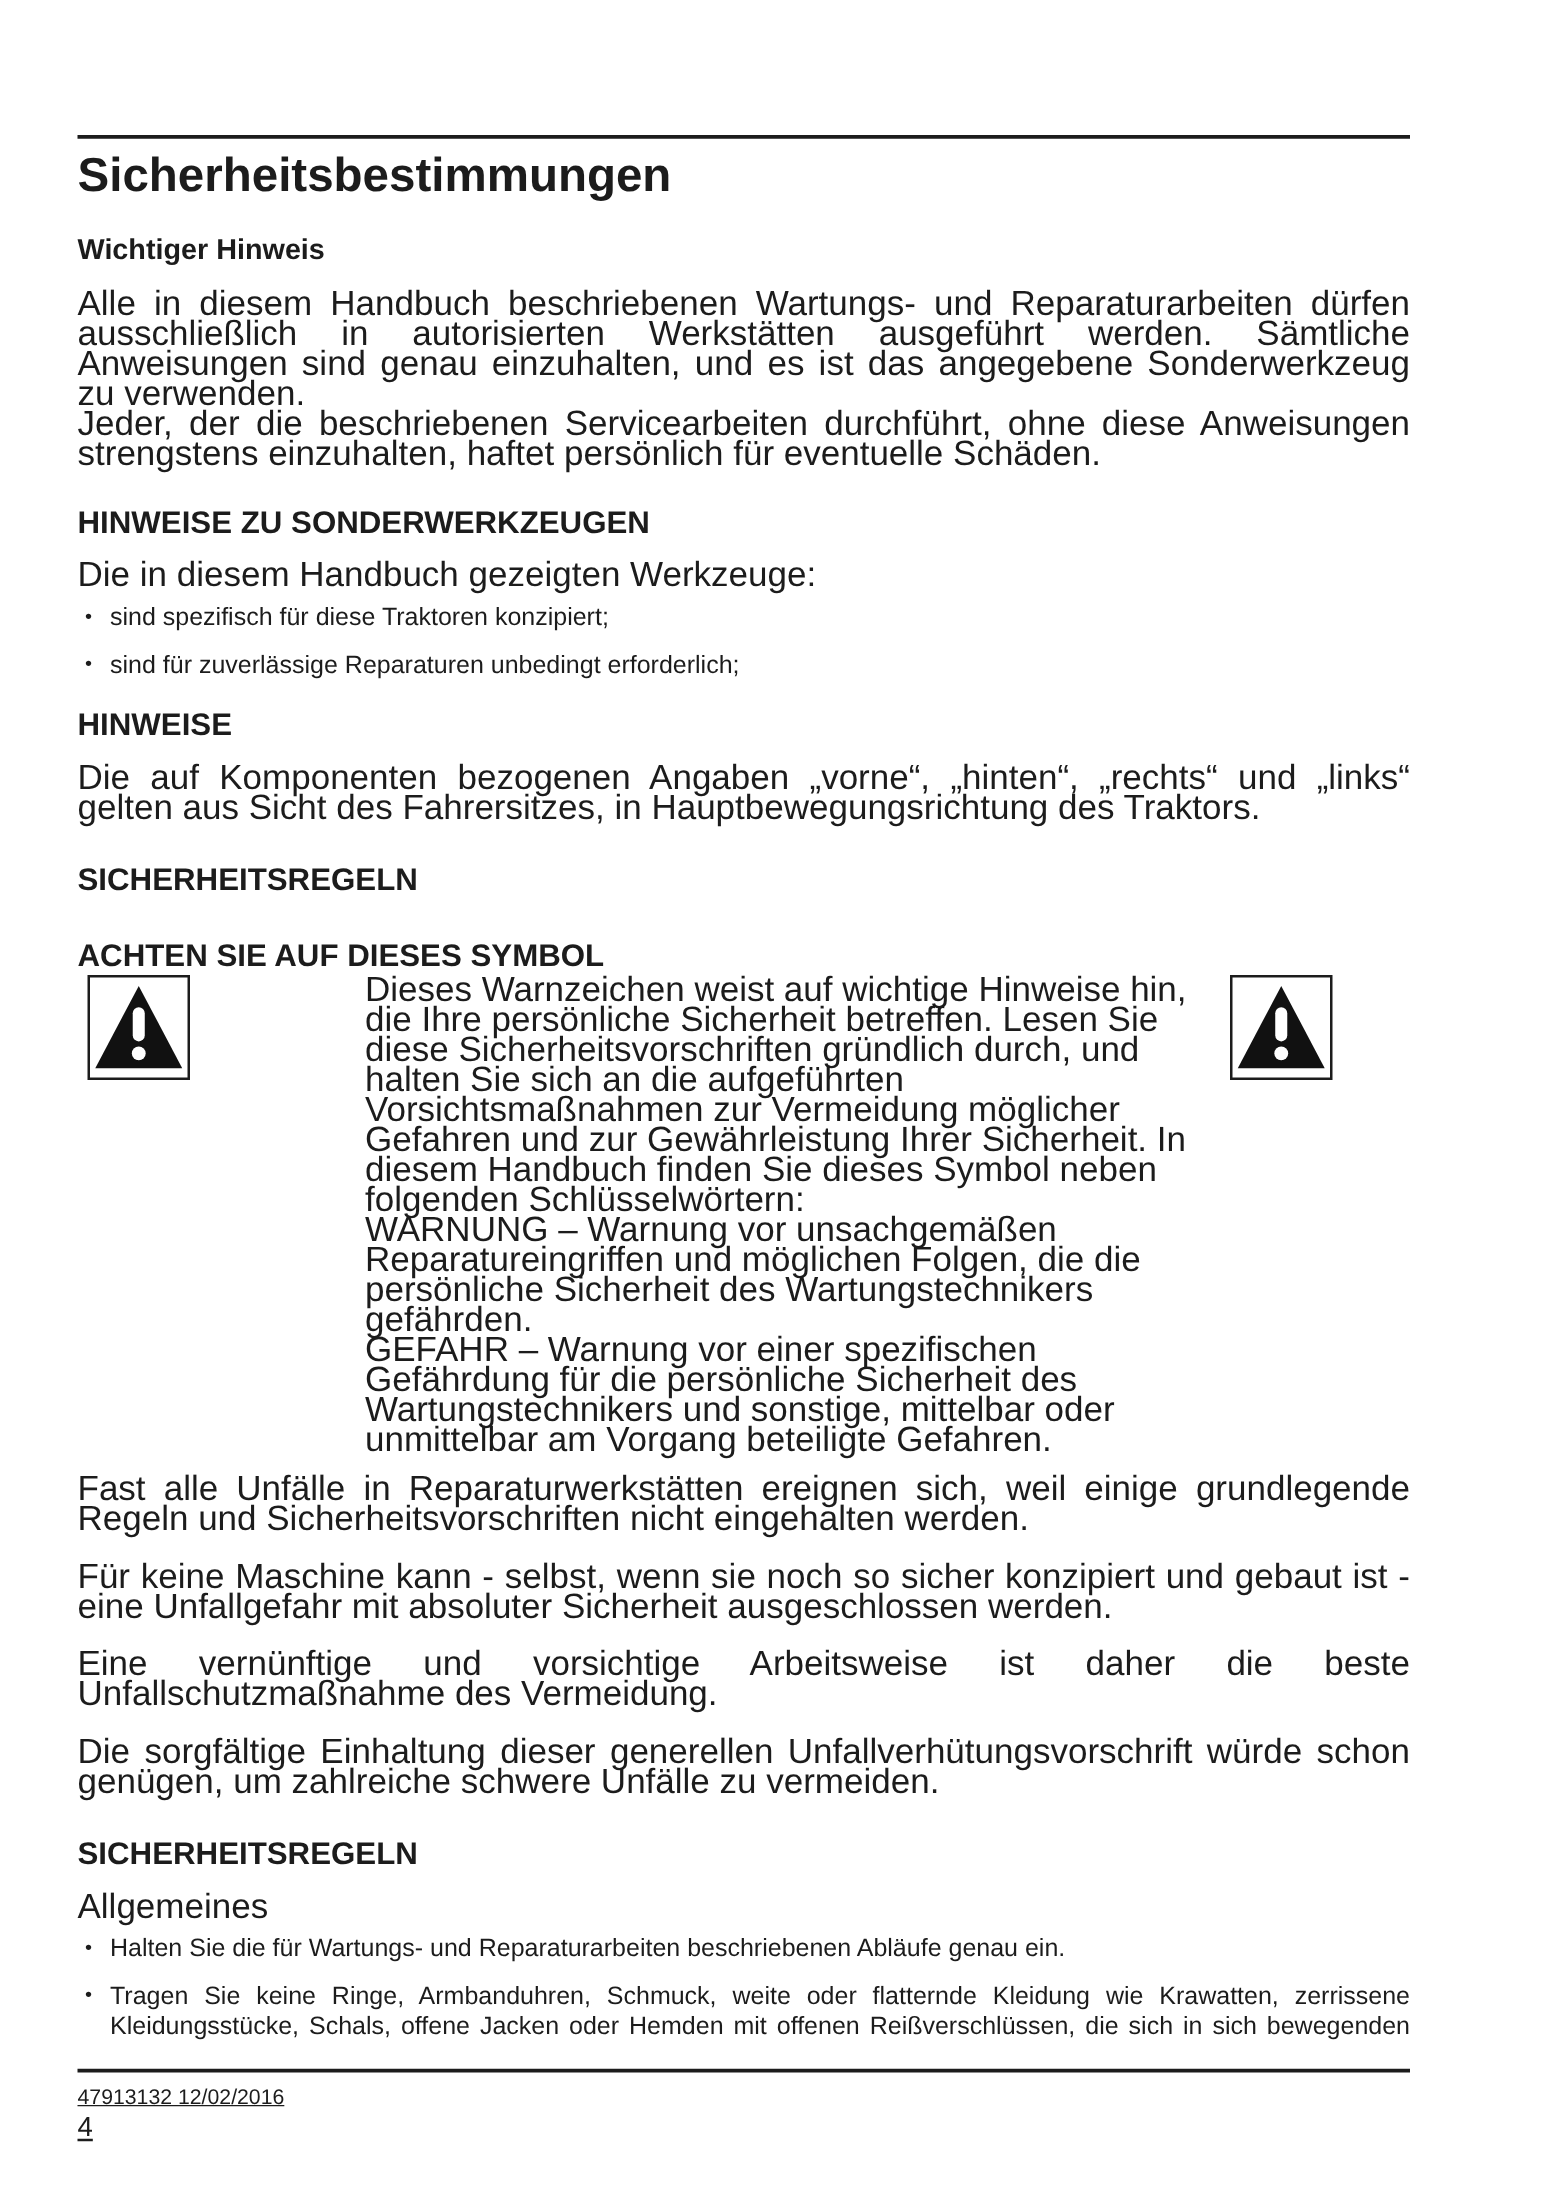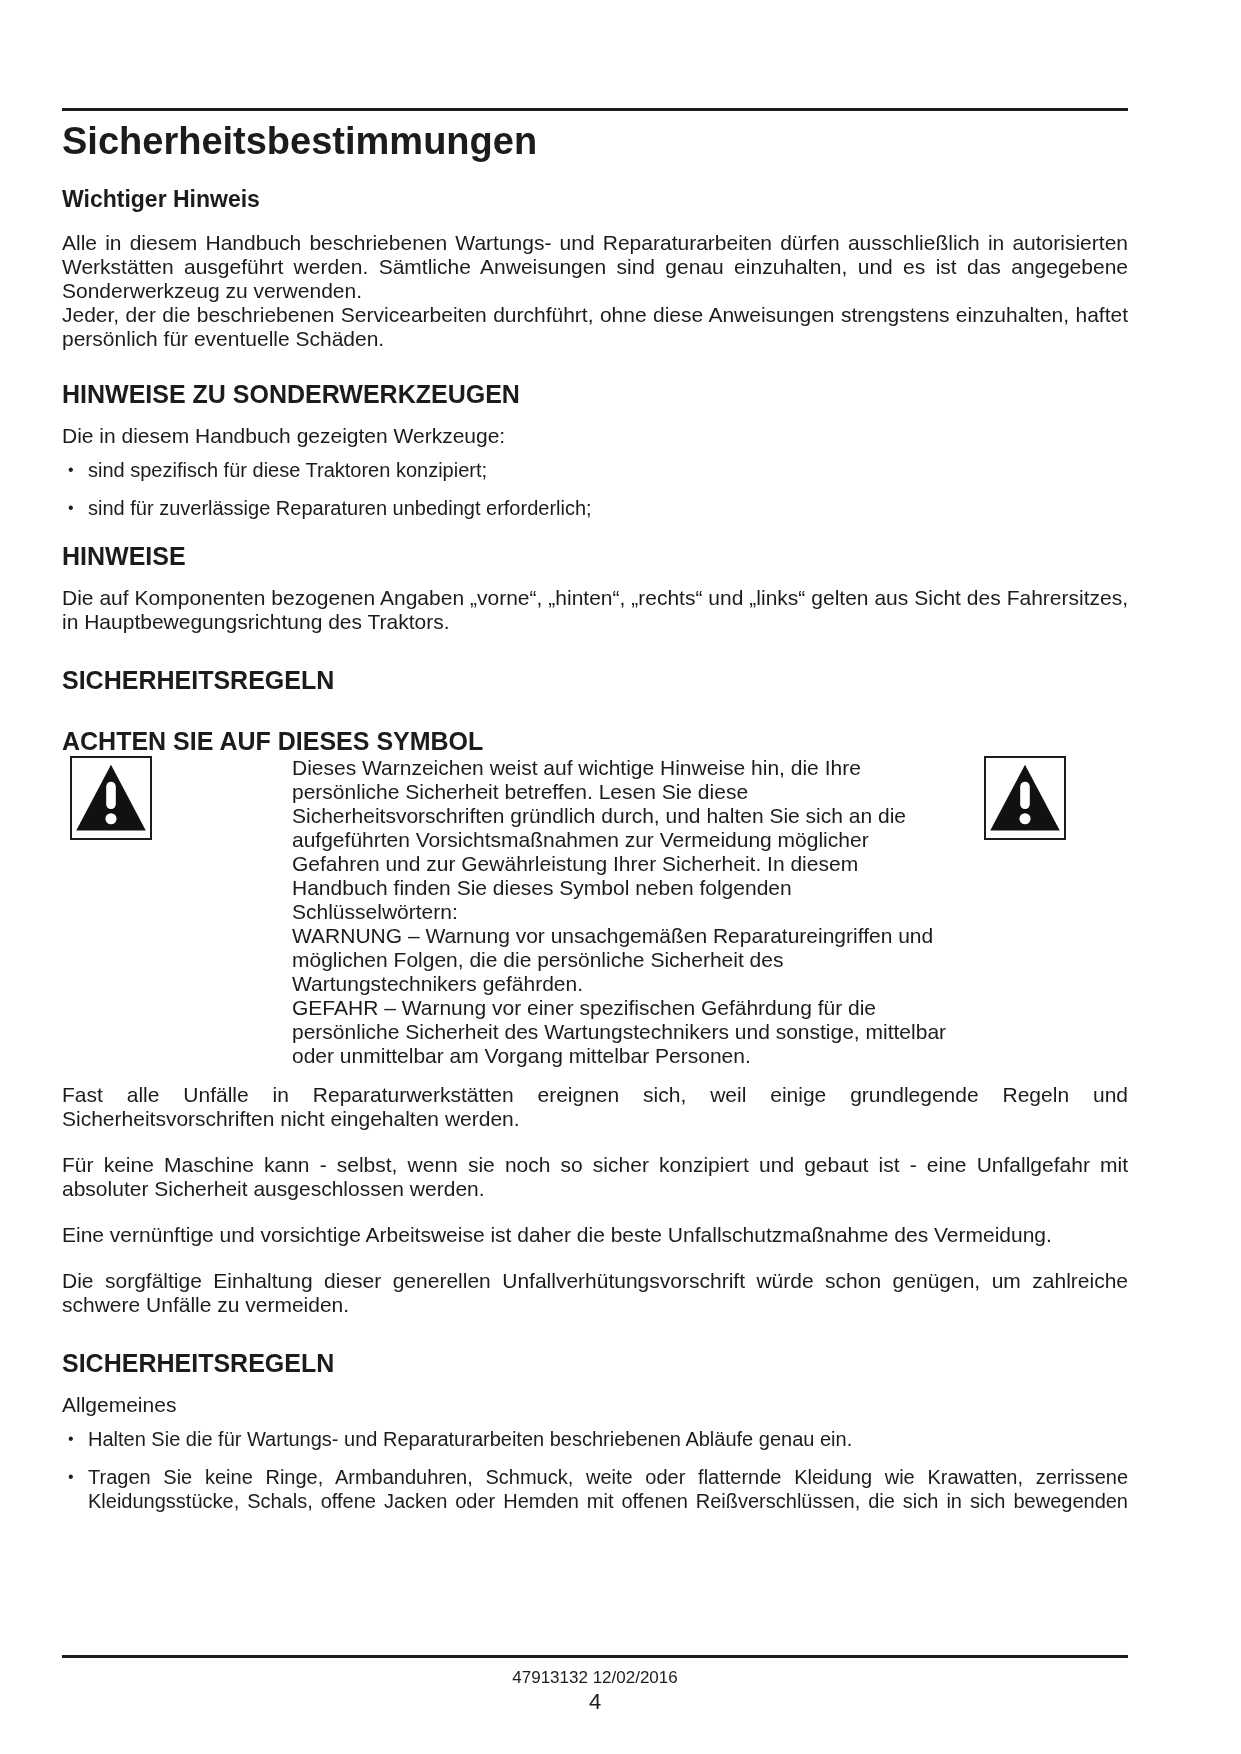--- a/index.html
+++ b/index.html
@@ -48,21 +48,21 @@
   }
   h2.section {
     font-size: 25px;
     line-height: 30px;
     font-weight: bold;
     margin: 31px 0 0 0;
   }
   h2.mt-sm { margin-top: 21px; }
   h2.mt-md { margin-top: 28px; }
   p {
-    font-size: 21px;
+    font-size: 28px;
     line-height: 24px;
     margin: 0;
   }
   .just { text-align: justify; }
   .mt-text { margin-top: 15px; }
   .mt-para { margin-top: 22px; }
   .mt-intro { margin-top: 18px; }
   ul.bullets {
     list-style: none;
     margin: 10px 0 0 0;
@@ -106,21 +106,21 @@
     width: 660px;
     margin-left: 140px;
     flex: none;
   }
   .symbol-text p { margin: 0; }
   .footer {
     position: absolute;
     left: 62px;
     top: 1655px;
     width: 1066px;
-    text-align: center;
+    text-decoration: underline;
   }
   .footer .rule2 {
     height: 3px;
     background: #1c1c1c;
     border: 0;
     margin: 0;
   }
   .footer .doc-info {
     font-size: 17px;
     line-height: 21px;
@@ -168,21 +168,21 @@
     <div class="warning-box left">
       <svg width="74" height="76" viewBox="0 0 100 100" aria-hidden="true">
         <polygon points="50,5 97,94 3,94" fill="#111"></polygon>
         <rect x="43.5" y="28" width="13" height="37" rx="6.5" fill="#fff"></rect>
         <circle cx="50" cy="78" r="7.5" fill="#fff"></circle>
       </svg>
     </div>
     <div class="symbol-text">
       <p>Dieses Warnzeichen weist auf wichtige Hinweise hin, die Ihre persönliche Sicherheit betreffen.  Lesen Sie diese Sicherheitsvorschriften gründlich durch, und halten Sie sich an die aufgeführten Vorsichtsmaßnahmen zur Vermeidung möglicher Gefahren und zur Gewährleistung Ihrer Sicherheit. In diesem Handbuch finden Sie dieses Symbol neben folgenden Schlüsselwörtern:</p>
       <p>WARNUNG – Warnung vor unsachgemäßen Reparatureingriffen und möglichen Folgen, die die persönliche Sicherheit des Wartungstechnikers gefährden.</p>
-      <p>GEFAHR – Warnung vor einer spezifischen Gefährdung für die persönliche Sicherheit des Wartungstechnikers und sonstige, mittelbar oder unmittelbar am Vorgang mittelbar Personen.</p>
+      <p>GEFAHR – Warnung vor einer spezifischen Gefährdung für die persönliche Sicherheit des Wartungstechnikers und sonstige, mittelbar oder unmittelbar am Vorgang beteiligte Gefahren.</p>
     </div>
     <div class="warning-box right">
       <svg width="74" height="76" viewBox="0 0 100 100" aria-hidden="true">
         <polygon points="50,5 97,94 3,94" fill="#111"></polygon>
         <rect x="43.5" y="28" width="13" height="37" rx="6.5" fill="#fff"></rect>
         <circle cx="50" cy="78" r="7.5" fill="#fff"></circle>
       </svg>
     </div>
   </div>
 

